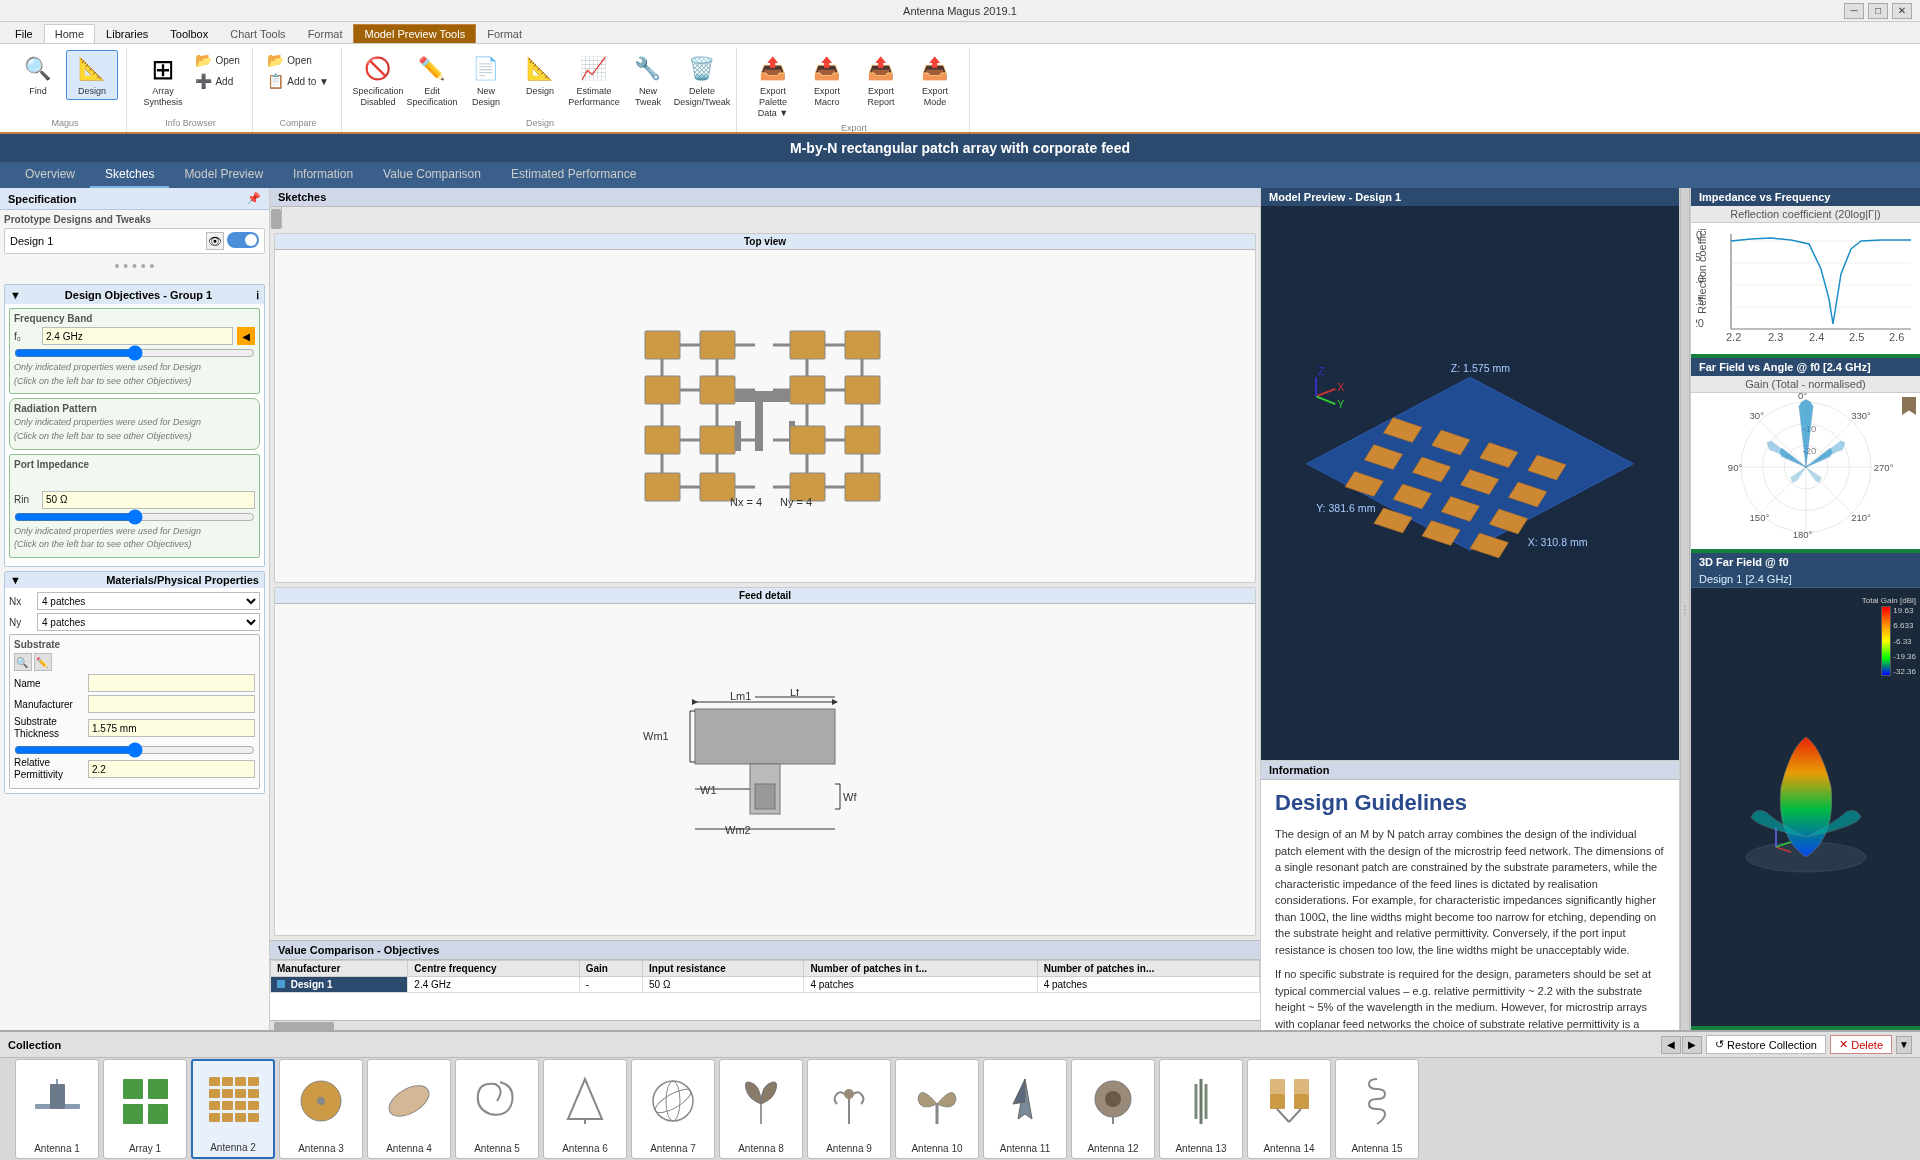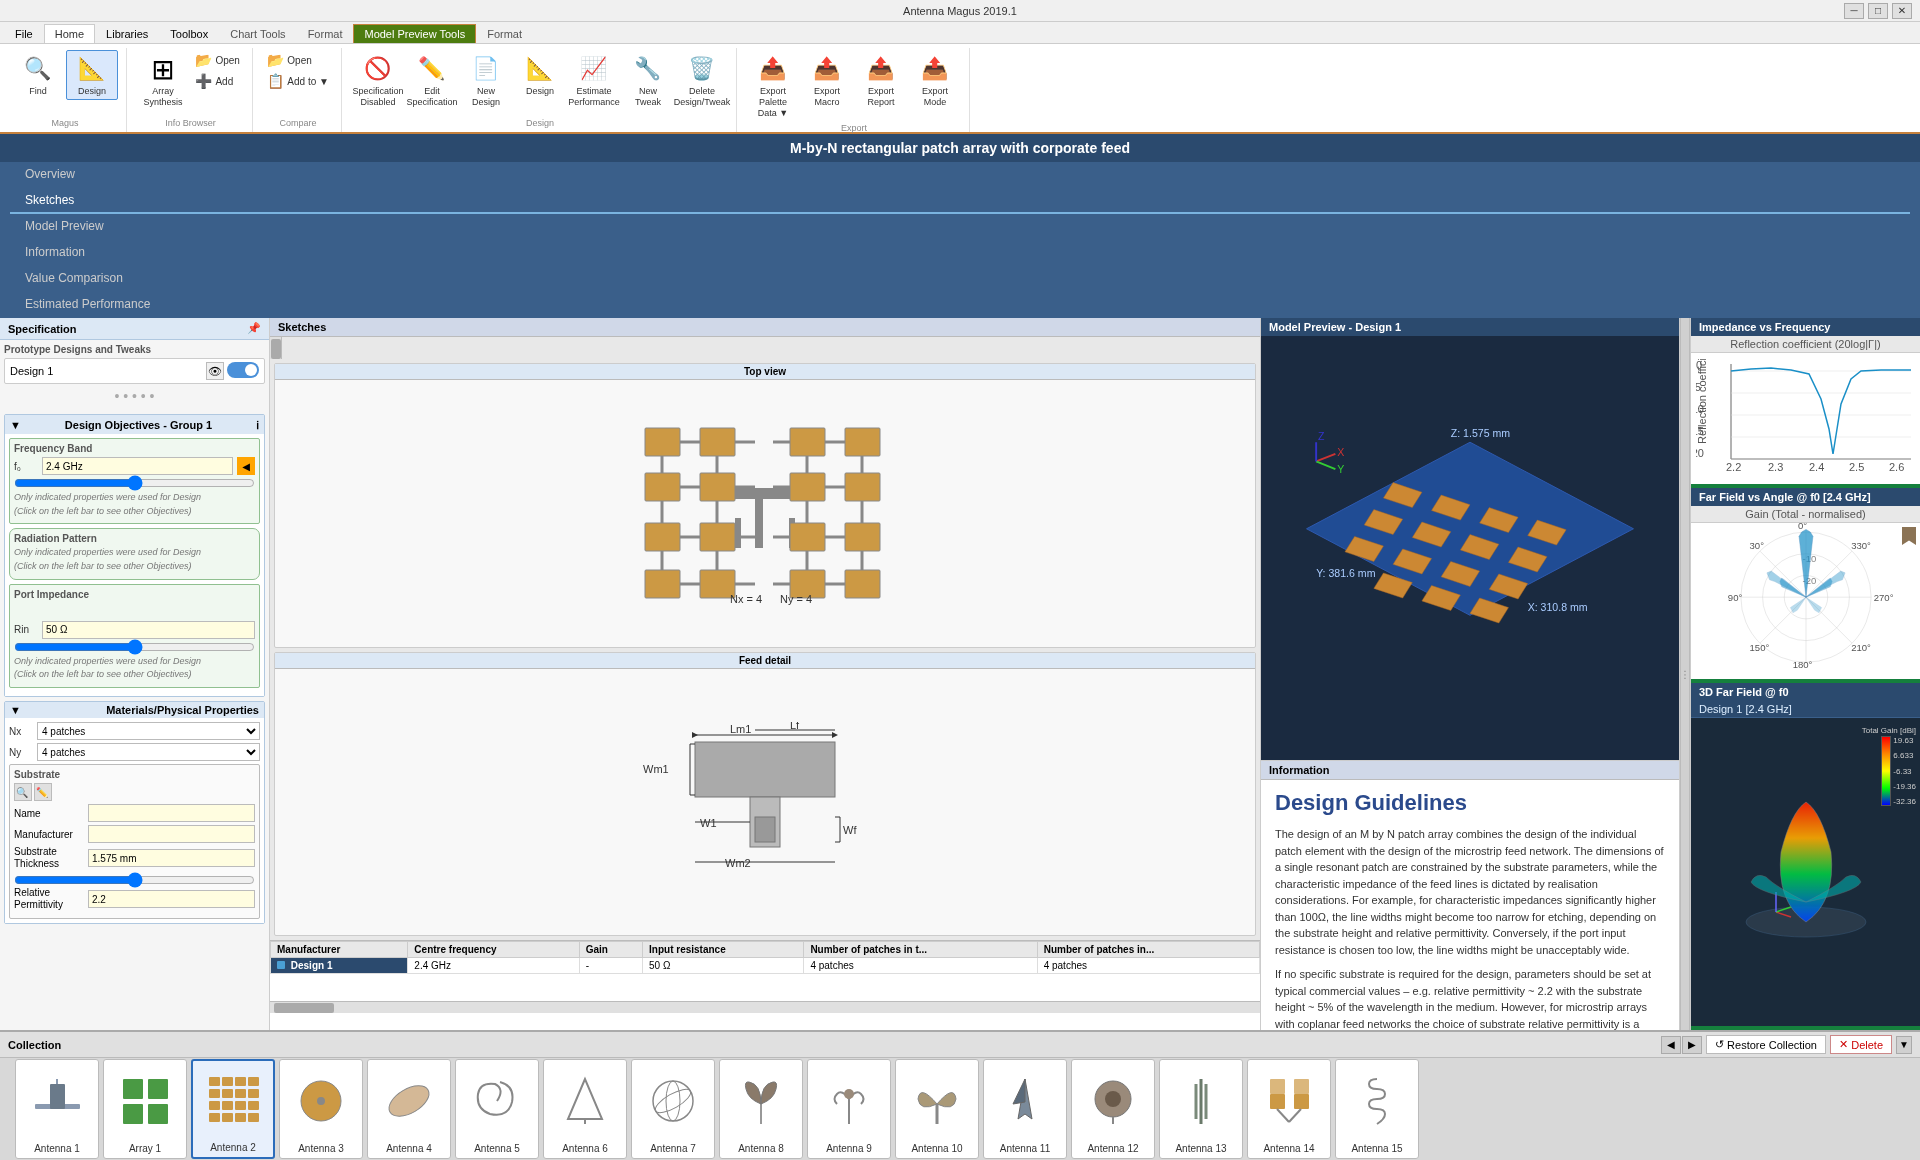--- a/index.html
+++ b/index.html
@@ -29,21 +29,21 @@
     .ribbon-btn-small .lbl { font-size: 10px; color: #333; }
     .ribbon-col { display: flex; flex-direction: column; gap: 1px; justify-content: flex-start; }
 
     
     #main-area { display: flex; flex-direction: column; height: calc(1160px - 22px - 22px - 90px); }
 
     
     #page-title-bar { background: #2b4a6e; color: white; text-align: center; padding: 6px; font-size: 14px; font-weight: bold; }
 
     
-    #nav-tabs { background: #3a5f8a; display: flex; padding: 0 10px; flex-direction: column; }
+    #nav-tabs { background: #3a5f8a; display: flex; padding: 0 10px; }
     .nav-tab { padding: 5px 15px; color: #ccc; cursor: pointer; border-bottom: 2px solid transparent; font-size: 12px; }
     .nav-tab.active { color: white; border-bottom-color: #7ab4e0; }
 
     
     #content-area { display: flex; flex: 1; overflow: hidden; }
 
     
     #left-sidebar { width: 270px; background: #f5f5f5; border-right: 1px solid #ccc; display: flex; flex-direction: column; overflow: hidden; }
     #spec-header { background: #dce8f5; padding: 4px 8px; font-weight: bold; font-size: 11px; display: flex; justify-content: space-between; align-items: center; border-bottom: 1px solid #b0c8e0; }
     #spec-content { flex: 1; overflow-y: auto; padding: 4px; }
@@ -130,21 +130,21 @@
   </div>
 </div>
 
 <div id="ribbon-tabs">
   <div class="ribbon-tab">File</div>
   <div class="ribbon-tab active">Home</div>
   <div class="ribbon-tab">Libraries</div>
   <div class="ribbon-tab">Toolbox</div>
   <div class="ribbon-tab chart-tools" style="color:#555">Chart Tools</div>
   <div class="ribbon-tab chart-tools" style="color:#555">Format</div>
-  <div class="ribbon-tab model-preview" style="background:#4d7c0f;color:white;border-color:#c5813d">Model Preview Tools</div>
+  <div class="ribbon-tab model-preview" style="background:#a16207;color:white;border-color:#c5813d">Model Preview Tools</div>
   <div class="ribbon-tab chart-tools" style="color:#555">Format</div>
 </div>
 
 <div id="ribbon-body">
 
   <div class="ribbon-group">
     <div class="ribbon-items">
       <div class="ribbon-btn-large">
         <div class="icon">🔍</div>
         <div class="lbl">Find</div>
@@ -496,20 +496,23 @@
                 </svg>
               </div>
             </div>
           </div>
 
           <div style="width:12px;background:#e0e0e0;border-left:1px solid #bbb;"></div>
         </div>
       </div>
 
       <div id="value-comparison" style="height:90px;border-top:1px solid #bbb;">
+        <div id="vc-header">
+          <span>Value Comparison - Objectives</span>
+        </div>
         <div id="vc-table" style="overflow:auto;height:60px;">
           <table>
             <thead>
               <tr>
                 <th>Manufacturer</th>
                 <th>Centre frequency</th>
                 <th>Gain</th>
                 <th>Input resistance</th>
                 <th>Number of patches in t...</th>
                 <th>Number of patches in...</th>

